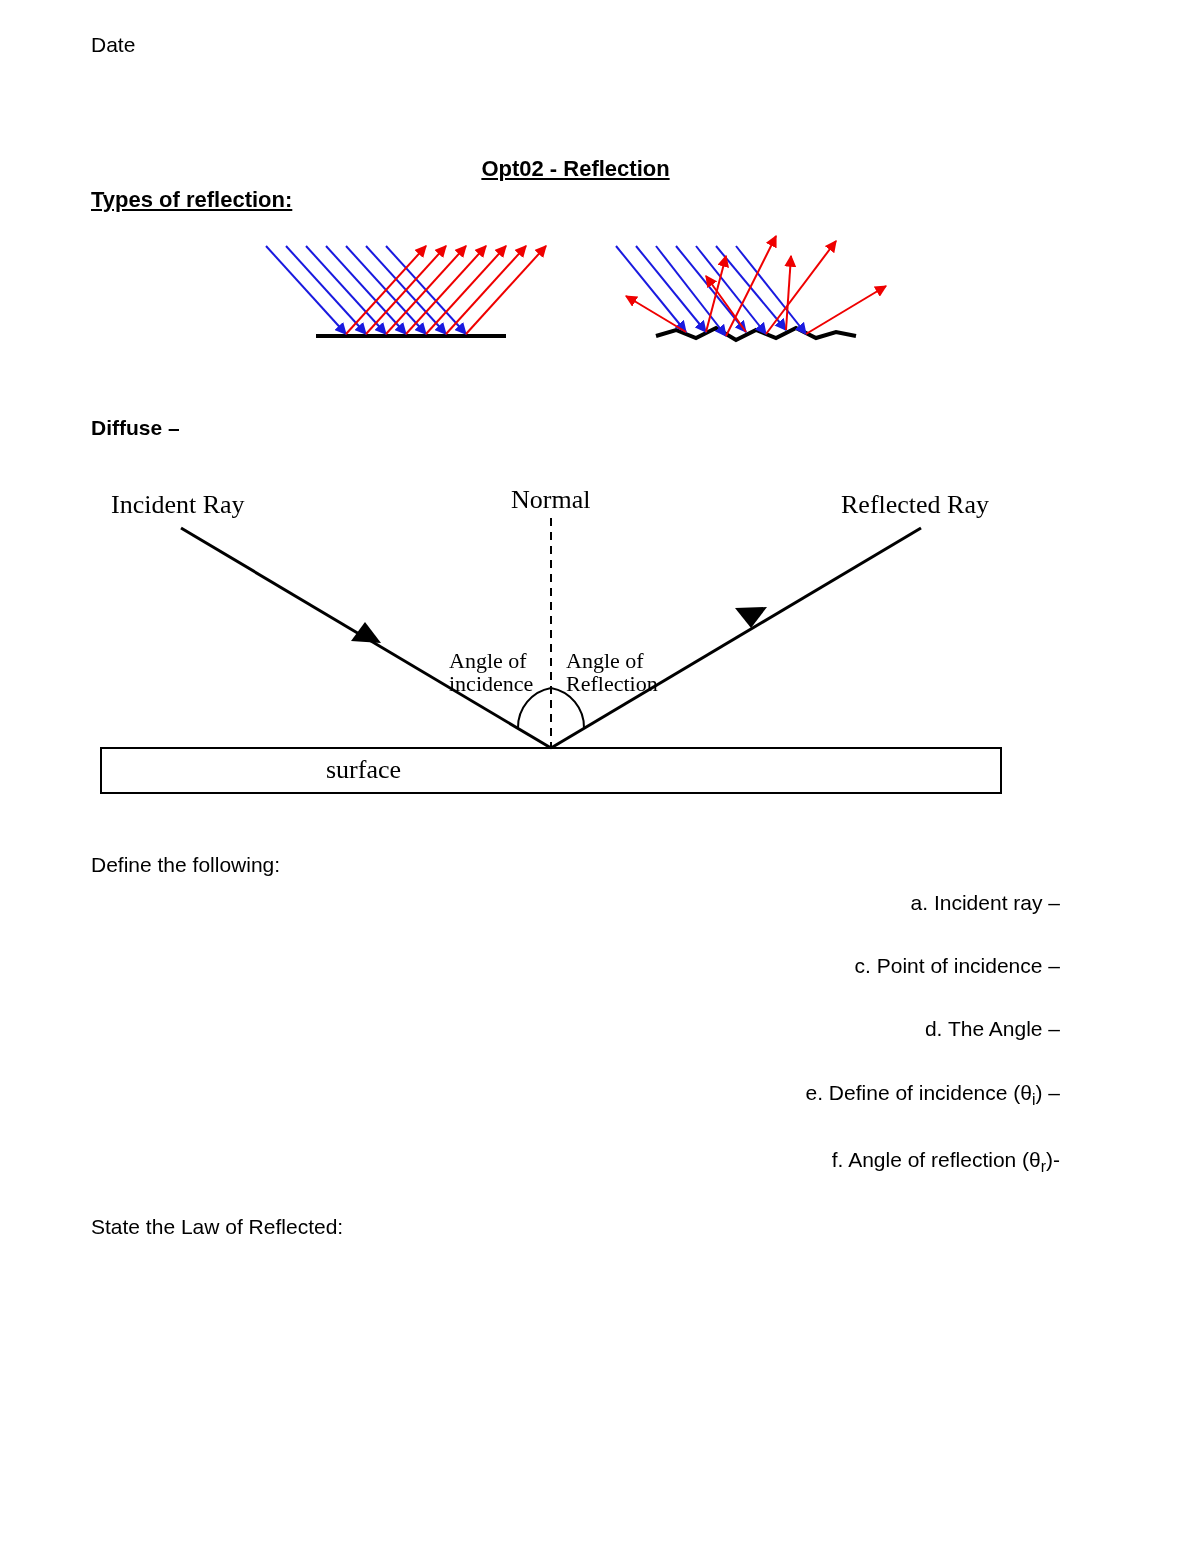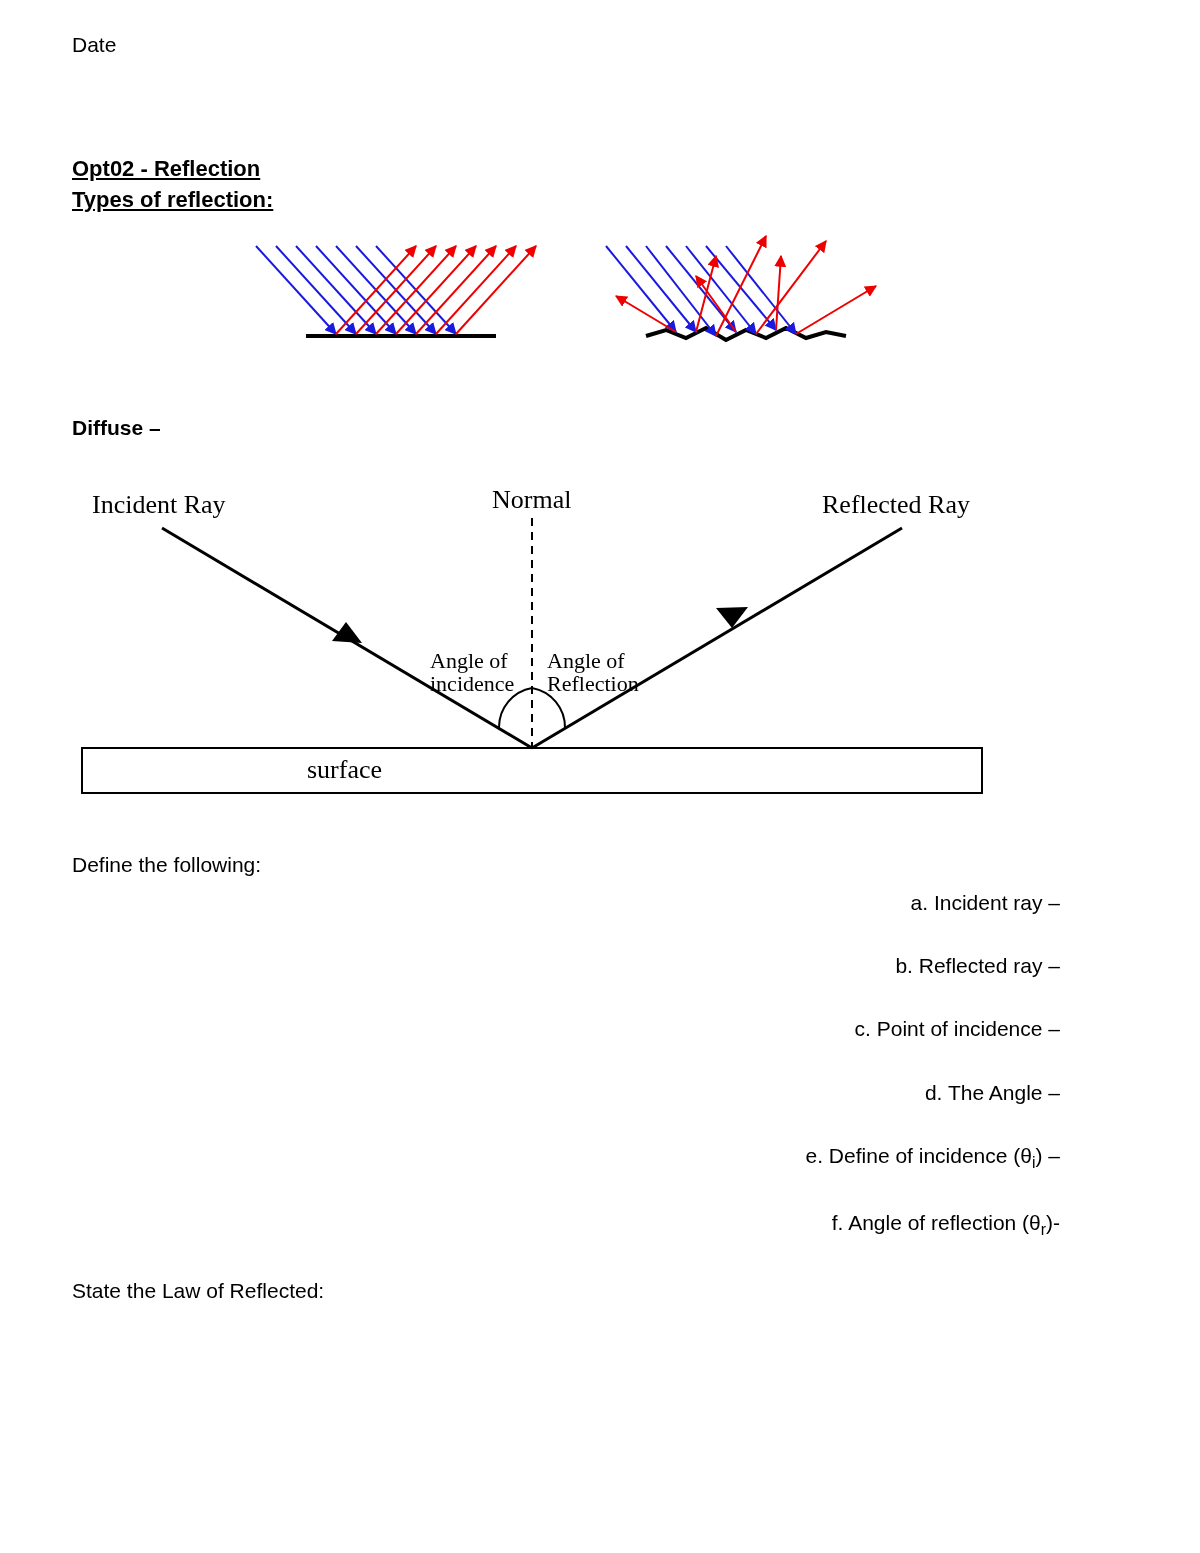--- a/index.html
+++ b/index.html
@@ -6,29 +6,30 @@
     margin: 0;
     padding: 0;
     background: #ffffff;
     font-family: Arial, Helvetica, sans-serif;
     color: #000;
   }
   .page {
     width: 1200px;
     min-height: 1553px;
     position: relative;
-    padding: 30px 140px 80px 72px;
+    padding: 30px 140px 80px 91px;
     box-sizing: border-box;
     font-size: 21px;
     line-height: 1.4;
   }
   .date {
     font-size: 21px;
   }
   .title {
+    text-align: center;
     font-weight: bold;
     text-decoration: underline;
     margin-top: 95px;
     font-size: 22px;
   }
   .section-heading {
     font-weight: bold;
     text-decoration: underline;
     font-size: 22px;
   }
@@ -171,24 +172,20 @@
   </div>
 
   <div class="define">Define the following:</div>
 
   <ol class="def-list">
     <li>
       <span class="marker">a.</span>
       <span>Incident ray –</span>
     </li>
     <li>
-      <span class="marker">b.</span>
-      <span>Reflected ray –</span>
-    </li>
-    <li>
       <span class="marker">c.</span>
       <span>Point of incidence –</span>
     </li>
     <li>
       <span class="marker">d.</span>
       <span>The Angle –</span>
     </li>
     <li>
       <span class="marker">e.</span>
       <span>Define of incidence (θ</span><sub>i</sub><span>) –</span>

